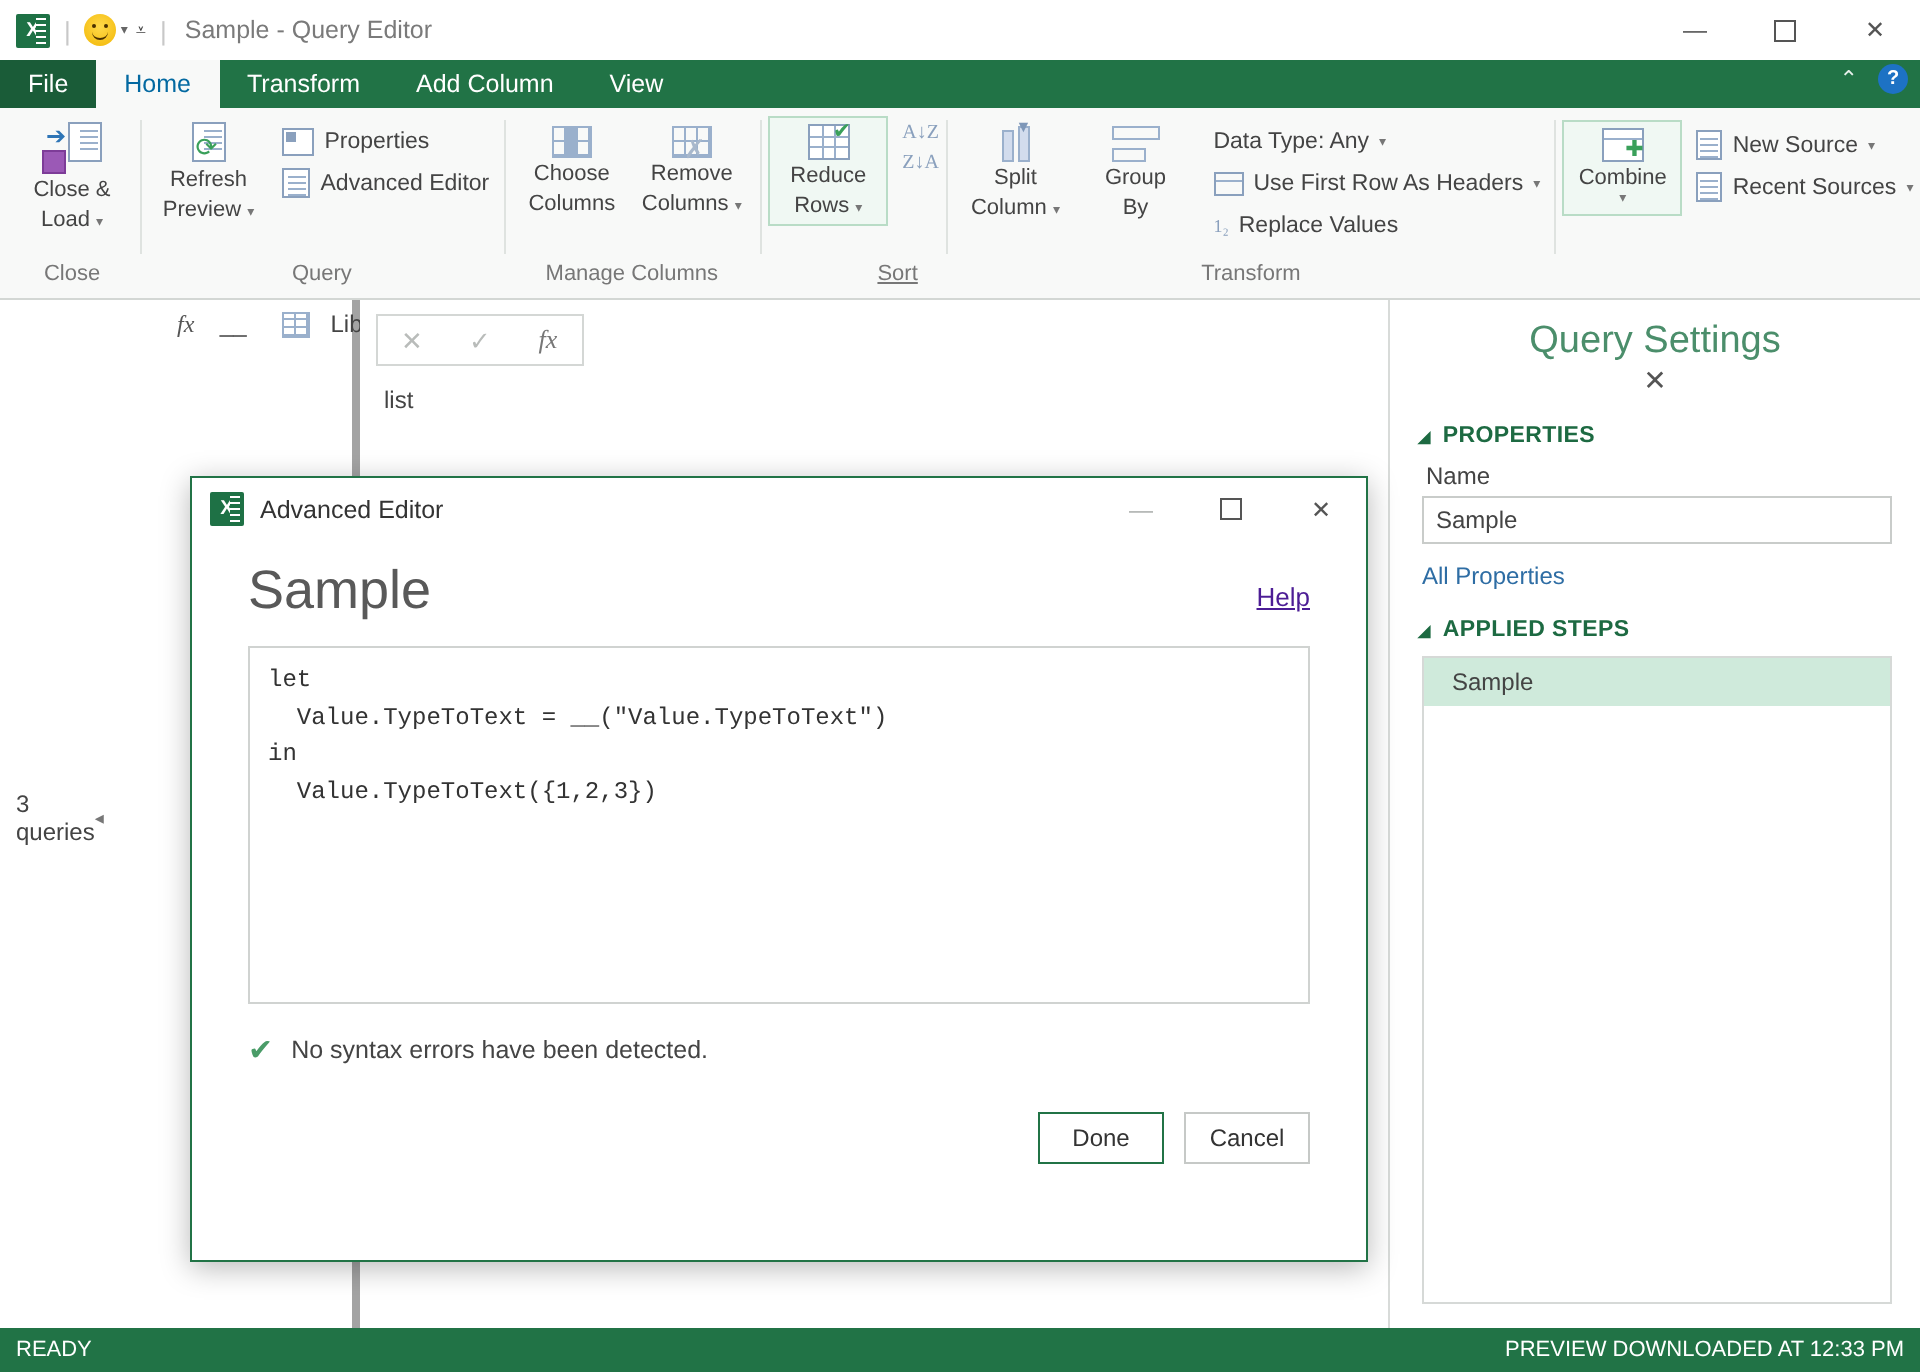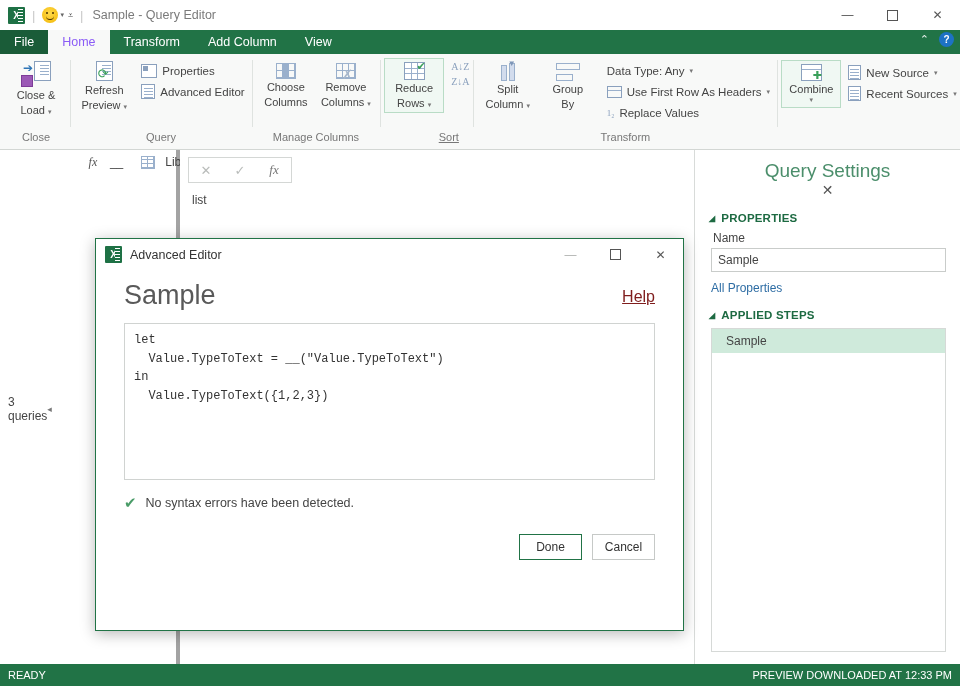--- a/index.html
+++ b/index.html
@@ -52,21 +52,21 @@
   
   #tabs {
     height:24px; background:#217346; display:flex; align-items:flex-end;
     position:relative;
   }
   .tab {
     height:24px; padding:0 14px; display:flex; align-items:center;
     color:#fff; font-size:12.5px;
   }
   .tab.file { background:#1a5c38; font-weight:normal; }
-  .tab.active { background:#f8f9f8; color:#8b5cf6; }
+  .tab.active { background:#f8f9f8; color:#0369a1; }
   .ribbon-right { position:absolute; right:6px; top:2px; display:flex;
                   align-items:center; gap:10px; }
   .chev-up { color:#e8f1ec; font-size:11px; }
   .help-circ {
     width:15px;height:15px;border-radius:50%;background:#1d72c4;color:#fff;
     font-size:10px;font-weight:bold;display:flex;align-items:center;
     justify-content:center;
   }
 
   
@@ -212,24 +212,24 @@
                position:relative; }
   #dlg-title .t { font-size:12.5px; color:#333; margin-left:8px; }
   .dlg-win-btns { position:absolute; right:0; top:0; display:flex; }
   .dlg-wb { width:45px;height:31px;display:flex;align-items:center;
             justify-content:center;color:#555;font-size:12px; }
   #dlg-heading-row {
     display:flex; align-items:flex-end; justify-content:space-between;
     padding:10px 28px 0 28px;
   }
   #dlg-heading { font-size:27px; color:#595959; font-weight:normal; }
-  #dlg-help { color:#7f1d1d; font-size:16px; text-decoration:underline;
+  #dlg-help { color:#4c1d95; font-size:13px; text-decoration:underline;
               padding-bottom:5px; }
   #code-box {
-    margin:12px 28px 0 28px; height:157px; border:1px solid #d0d3d1;
+    margin:12px 28px 0 28px; height:179px; border:1px solid #d0d3d1;
     background:#fff; padding:7px 9px; overflow:hidden;
     font-family:"Liberation Mono", monospace; font-size:12px; color:#333;
     white-space:pre; line-height:1.55;
   }
   #syntax-row { display:flex; align-items:center; gap:9px;
                 margin:14px 28px 0 28px; font-size:12.5px; color:#444; }
   .check { color:#4a9c68; font-size:15px; }
   #dlg-btns { display:flex; justify-content:flex-end; gap:10px;
               margin:22px 28px 0 28px; }
   .dbtn {

